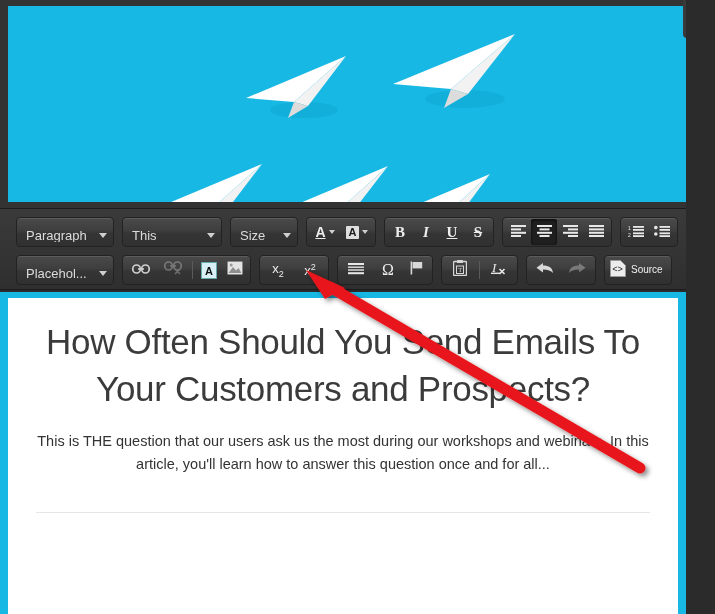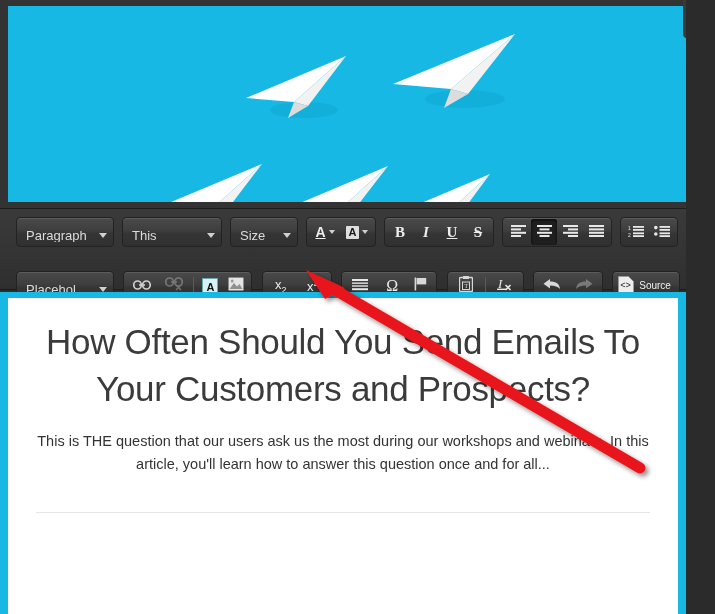--- a/index.html
+++ b/index.html
@@ -59,21 +59,21 @@
     border-top: 1px solid #1c1c1c;
     border-bottom: 1px solid #1c1c1c;
     padding: 6px 6px 0 16px;
   }
   .tb-row {
     display: flex;
     align-items: center;
     height: 34px;
     gap: 8px;
   }
-  .tb-row + .tb-row { margin-top: 20px; justify-content: space-between; }
+  .tb-row + .tb-row { margin-top: 4px; }
 
   .tb-group {
     display: flex;
     align-items: center;
     height: 30px;
     background: linear-gradient(#4a4a4a 0%, #3e3e3e 45%, #353535 55%, #303030 100%);
     border: 1px solid #222;
     border-radius: 4px;
     box-shadow: inset 0 1px 0 rgba(255,255,255,0.10);
     padding: 0 2px;

